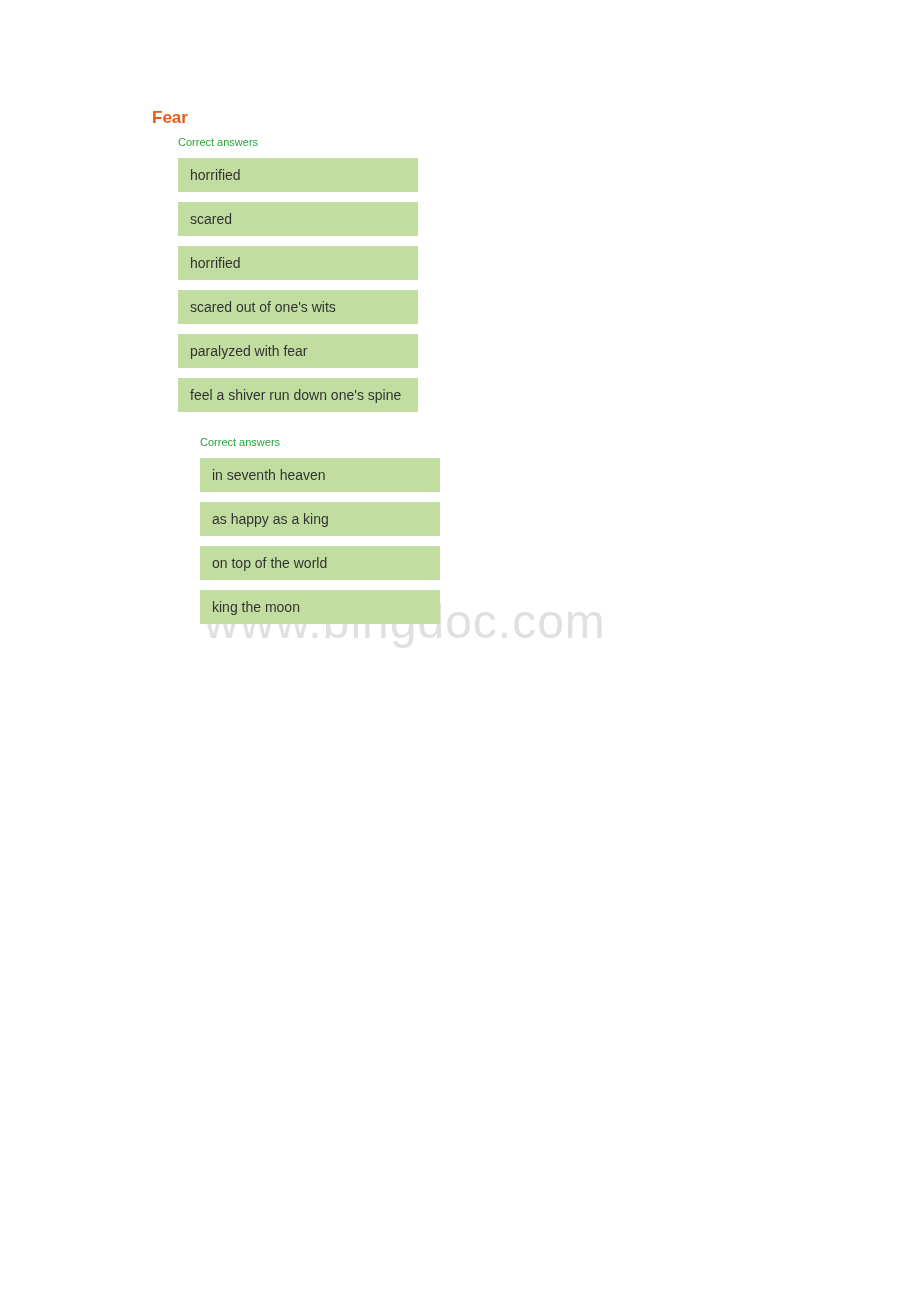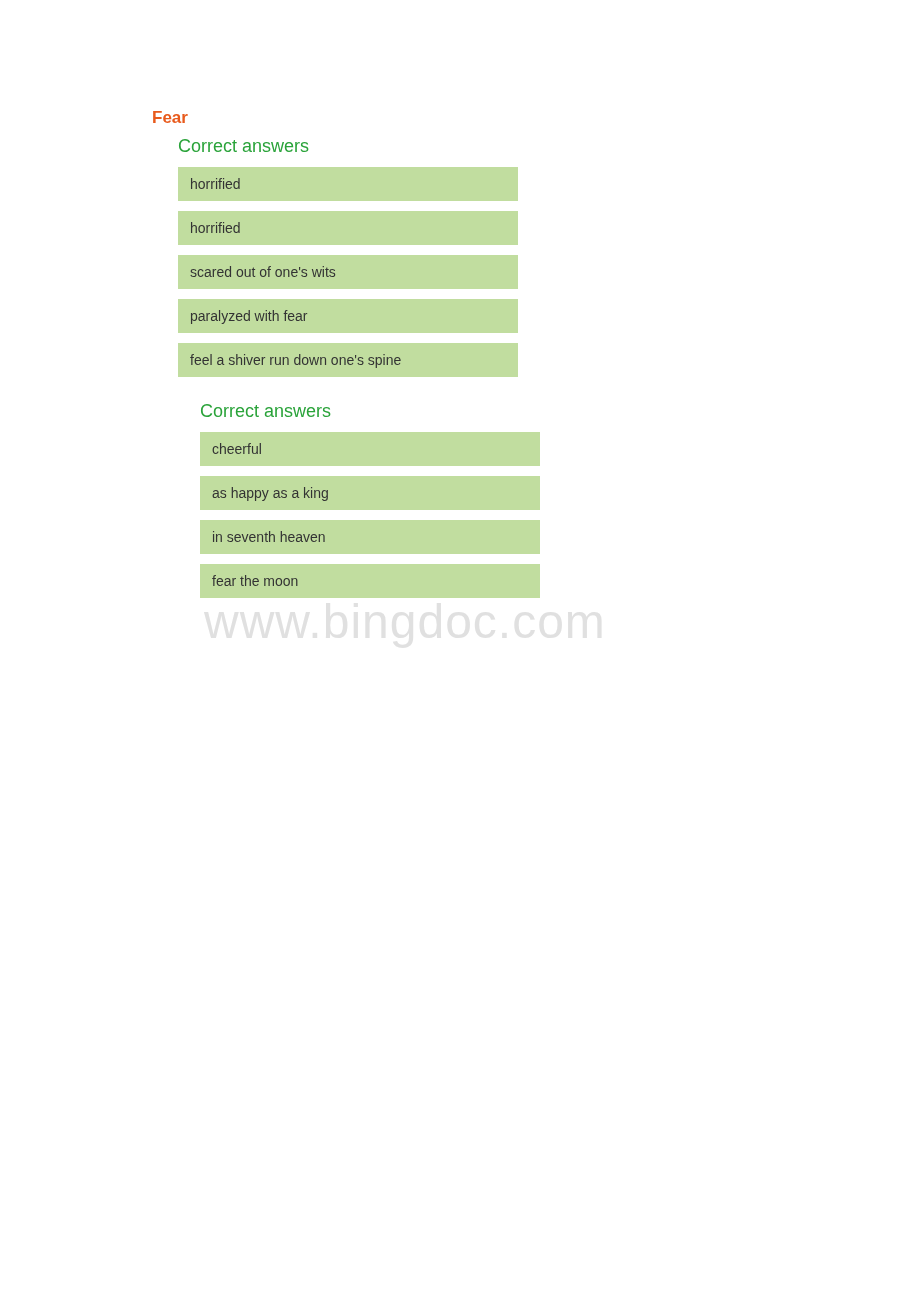--- a/index.html
+++ b/index.html
@@ -24,29 +24,29 @@
       margin-bottom: 8px;
     }
     .indent-block {
       padding-left: 26px;
     }
     .indent-block-2 {
       padding-left: 48px;
     }
     .subheading {
       color: #2aa33a;
-      font-size: 18px;
+      font-size: 11px;
       margin-bottom: 10px;
     }
     .answer-row {
       background: #c1dd9f;
       color: #333;
       font-size: 14px;
       padding: 9px 12px;
-      width: 340px;
+      width: 240px;
       margin-bottom: 10px;
     }
     .section-gap {
       height: 14px;
     }
     .watermark {
       position: absolute;
       left: 204px;
       top: 594px;
       font-size: 48px;
@@ -68,32 +68,33 @@
 
 <div class="watermark">www.bingdoc.com</div>
 
 <div class="content-wrap rel">
 
   <div>
     <div class="section-heading">Fear</div>
     <div class="indent-block">
       <div class="subheading">Correct answers</div>
       <div class="answer-row">horrified</div>
+      <div class="answer-row">scared</div>
       <div class="answer-row">horrified</div>
       <div class="answer-row">scared out of one's wits</div>
       <div class="answer-row">paralyzed with fear</div>
       <div class="answer-row">feel a shiver run down one's spine</div>
     </div>
   </div>
 
   <div class="section-gap"></div>
 
   <div>
     <div class="indent-block-2">
       <div class="subheading">Correct answers</div>
-      <div class="answer-row">cheerful</div>
+      <div class="answer-row">in seventh heaven</div>
       <div class="answer-row">as happy as a king</div>
-      <div class="answer-row">in seventh heaven</div>
-      <div class="answer-row">fear the moon</div>
+      <div class="answer-row">on top of the world</div>
+      <div class="answer-row">king the moon</div>
     </div>
   </div>
 
 </div>
 
 </body></html>

